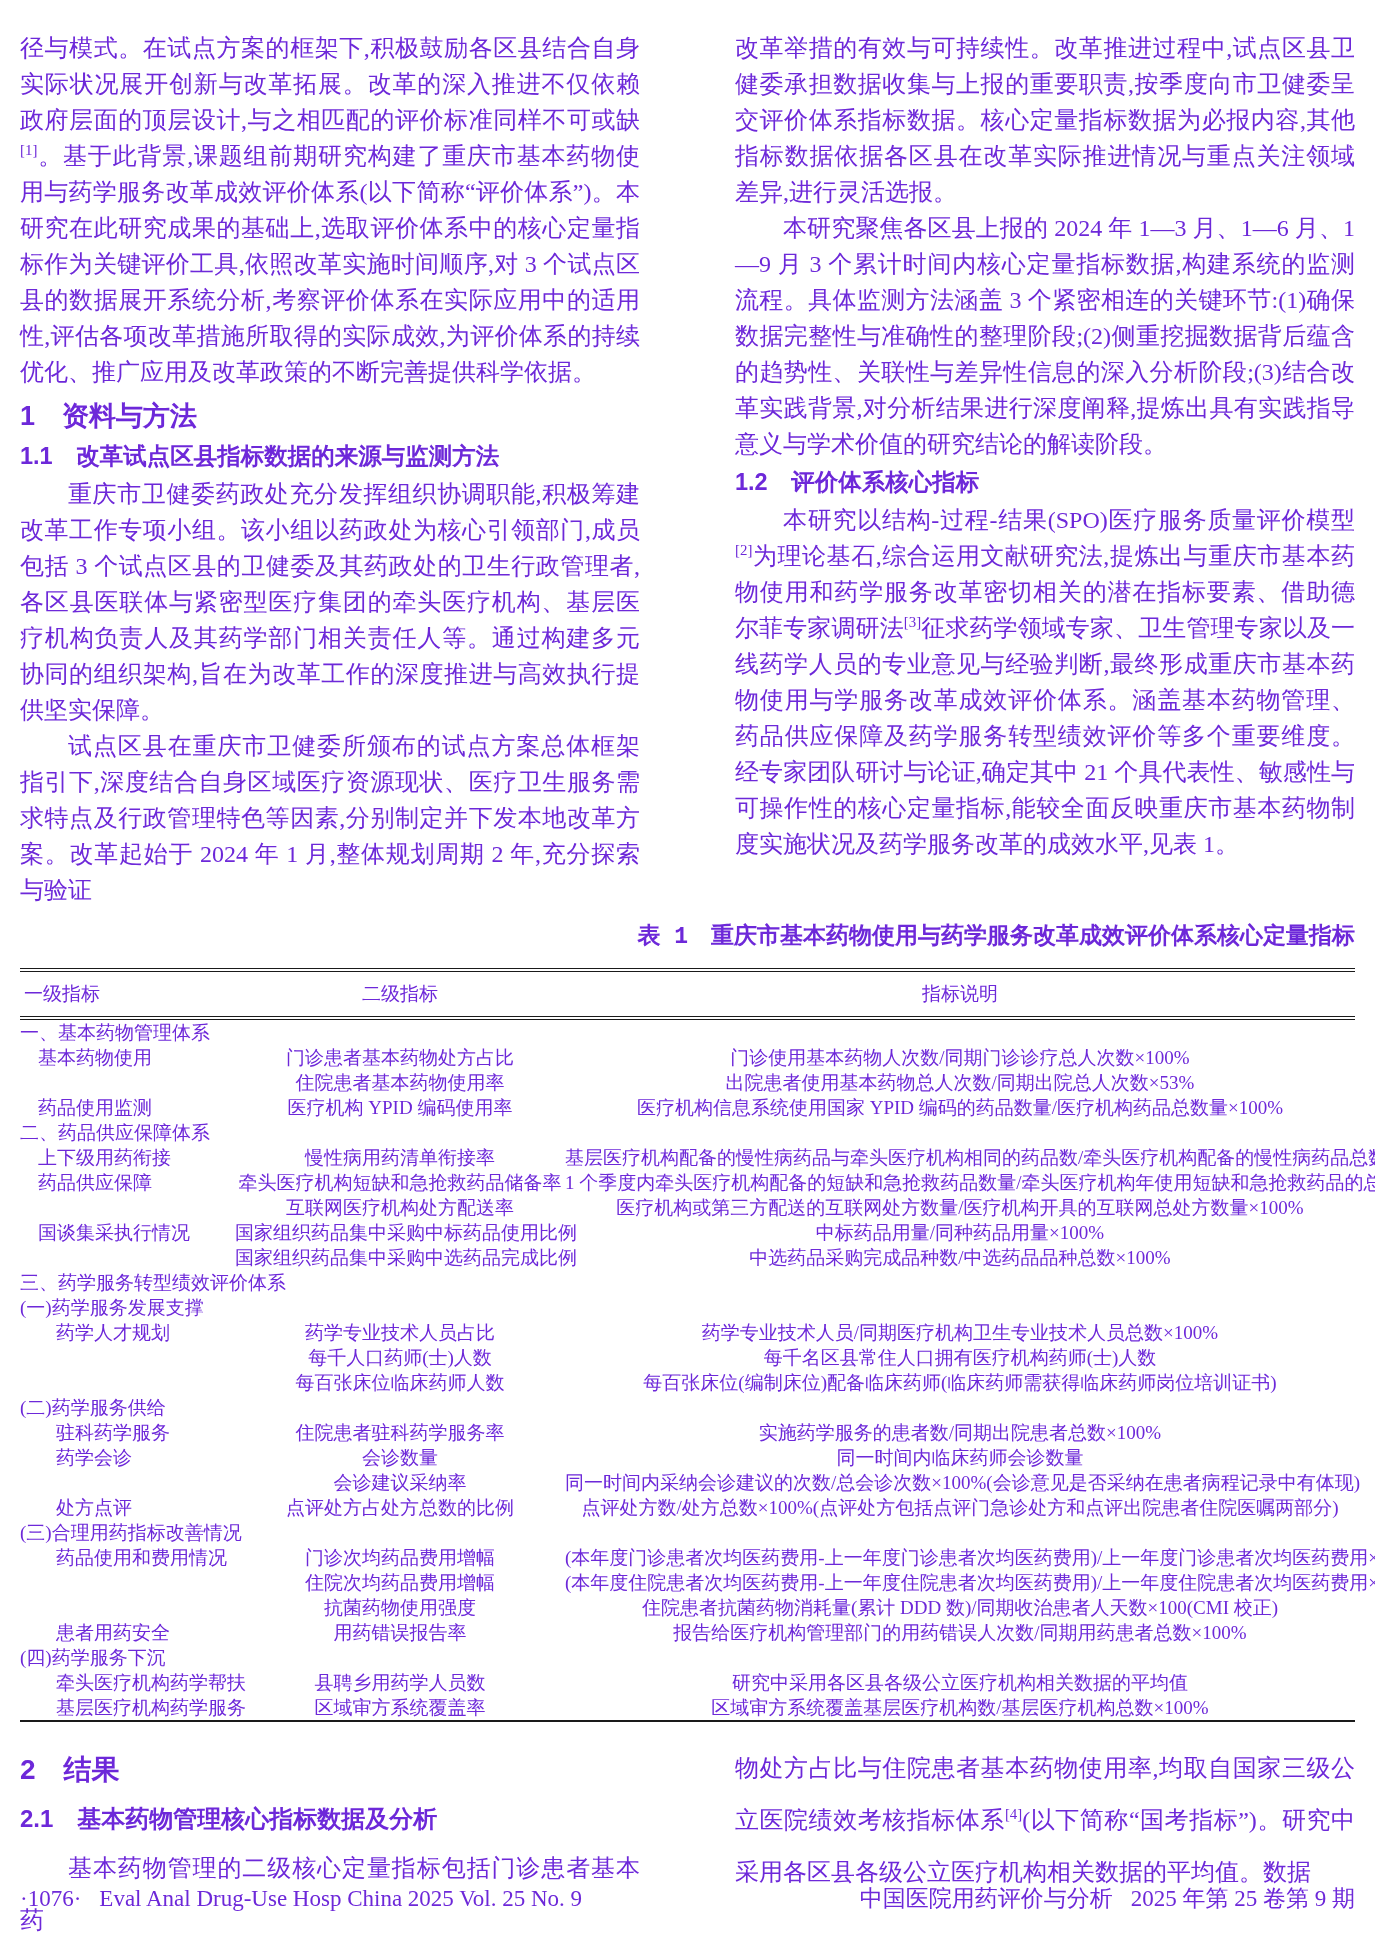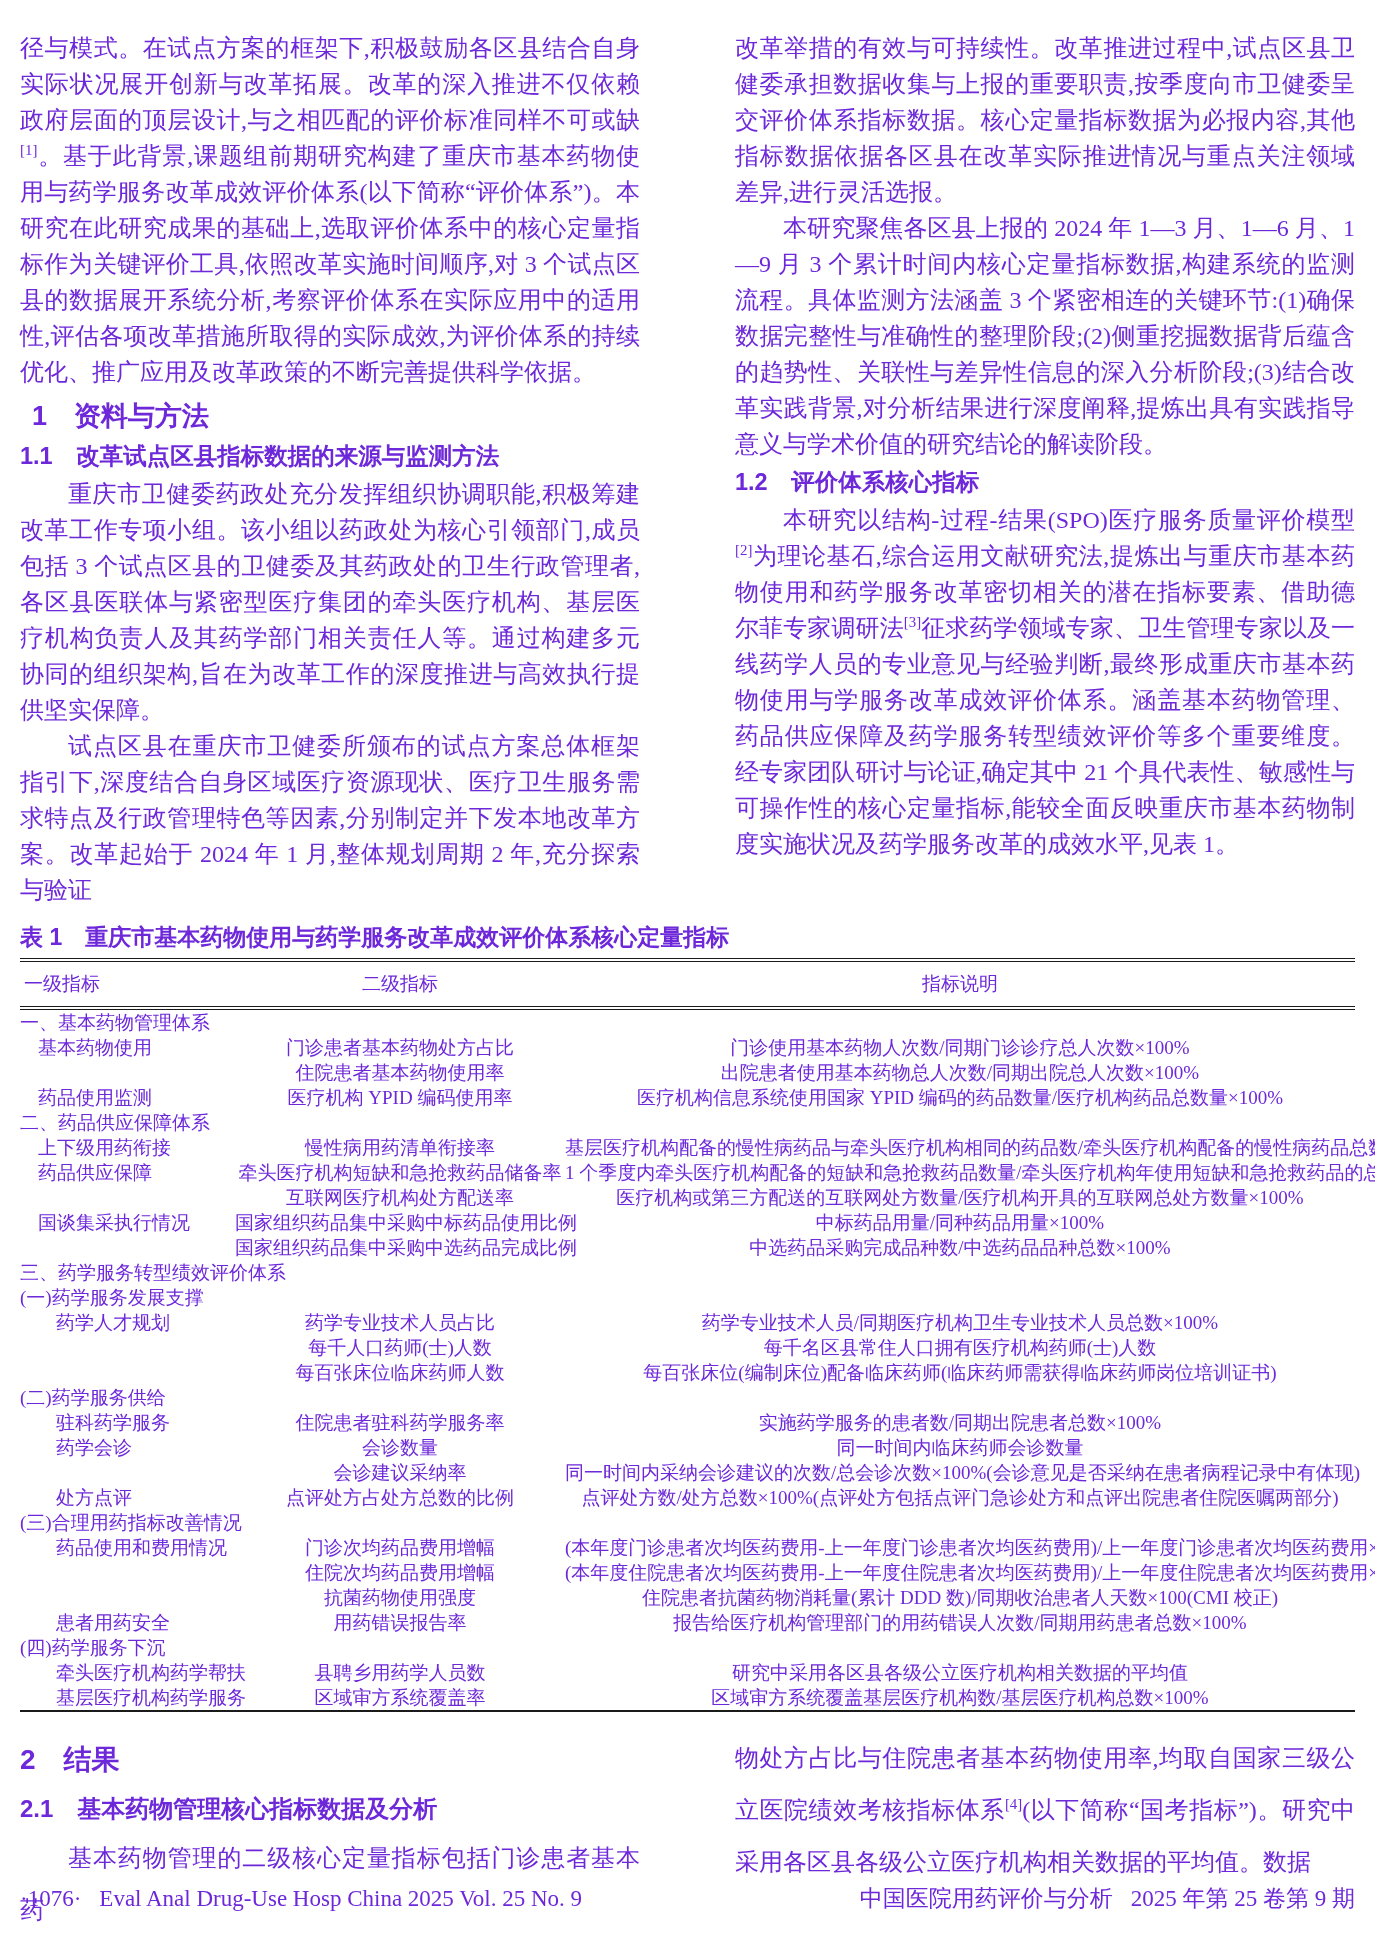--- a/index.html
+++ b/index.html
@@ -14,35 +14,35 @@
     overflow:hidden;
     font-family:"Liberation Serif","DejaVu Serif",serif;
   }
   .cols { display:flex; gap:95px; }
   .col { width:620px; flex:0 0 620px; }
   p.body { margin:0; font-size:24px; line-height:36px; text-align:justify; }
   p.indent { text-indent:2em; }
   .h1 {
     font-family:"Liberation Sans","DejaVu Sans",sans-serif;
     font-weight:700; font-size:27px; line-height:40px;
-    margin:6px 0 2px 12px;
+    margin:6px 0 2px 0;
   }
   .h2 {
     font-family:"Liberation Sans","DejaVu Sans",sans-serif;
     font-weight:700; font-size:23.5px; line-height:36px;
     margin:2px 0 2px 0;
   }
   sup { font-size:0.62em; line-height:0; }
 
   
   .table-caption {
-    text-align:left;
-    font-family:Liberation Sans, sans-serif;
+    text-align:right;
+    font-family:Liberation Mono, monospace;
     font-weight:700; font-size:23px; line-height:30px;
-    margin:14px 0 6px 0;
+    margin:14px 0 16px 0;
   }
   table.indicators {
     width:100%; border-collapse:collapse; table-layout:fixed;
     border-top:4px double #1a1a1a;
     border-bottom:2.5px solid #1a1a1a;
   }
   table.indicators thead tr { border-bottom:4px double #1a1a1a; }
   table.indicators thead td {
     font-size:19px; height:42px; vertical-align:middle;
     white-space:nowrap;
@@ -124,21 +124,21 @@
           <td colspan="3" class="sec-cell">一、基本药物管理体系</td>
         </tr>
         <tr>
           <td class="c1 ind1">基本药物使用</td>
           <td class="c2">门诊患者基本药物处方占比</td>
           <td class="c3">门诊使用基本药物人次数/同期门诊诊疗总人次数×100%</td>
         </tr>
         <tr>
           <td class="c1 ind1"></td>
           <td class="c2">住院患者基本药物使用率</td>
-          <td class="c3">出院患者使用基本药物总人次数/同期出院总人次数×100%</td>
+          <td class="c3">出院患者使用基本药物总人次数/同期出院总人次数×53%</td>
         </tr>
         <tr>
           <td class="c1 ind1">药品使用监测</td>
           <td class="c2">医疗机构 YPID 编码使用率</td>
           <td class="c3">医疗机构信息系统使用国家 YPID 编码的药品数量/医疗机构药品总数量×100%</td>
         </tr>
         <tr>
           <td colspan="3" class="sec-cell">二、药品供应保障体系</td>
         </tr>
         <tr>

